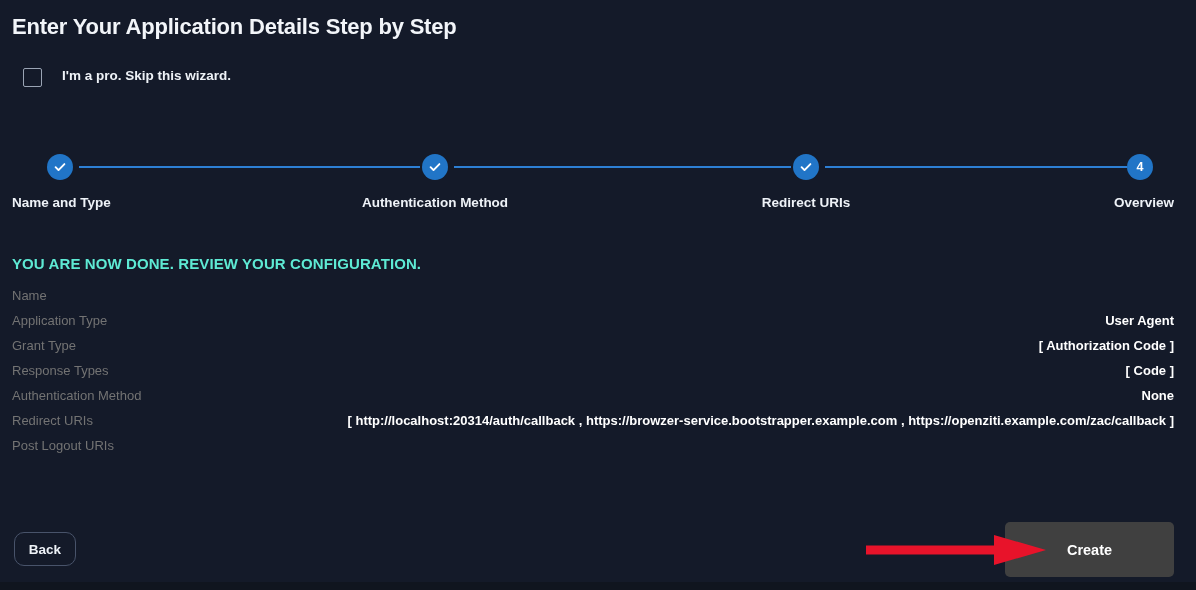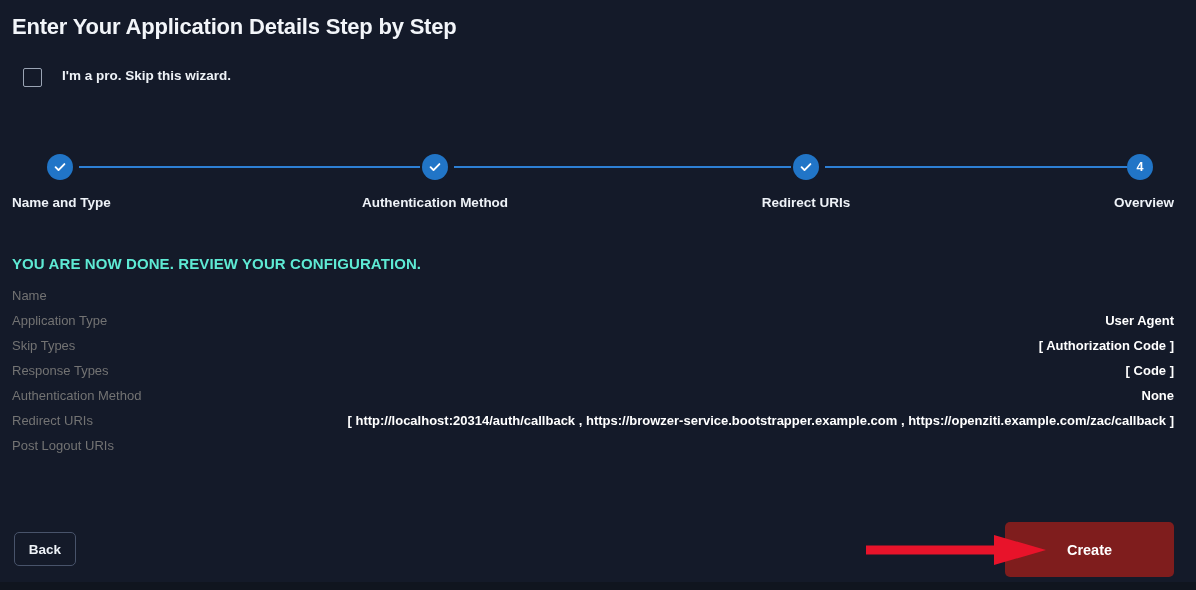--- a/index.html
+++ b/index.html
@@ -161,38 +161,38 @@
 
   
   .btn-back {
     position: absolute;
     left: 14px;
     top: 532px;
     width: 62px;
     height: 34px;
     border: 1px solid #4a5costume;
     border: 1px solid #48536a;
-    border-radius: 5px;
+    border-radius: 10px;
     background: transparent;
     color: #eef2f7;
     font-family: "Liberation Sans", sans-serif;
     font-size: 13.5px;
     font-weight: 700;
     cursor: pointer;
   }
 
   .btn-create {
     position: absolute;
     left: 1005px;
     top: 522px;
     width: 169px;
     height: 55px;
     border: none;
     border-radius: 5px;
-    background: #7f1d1d;
+    background: #404040;
     color: #ffffff;
     font-family: "Liberation Sans", sans-serif;
     font-size: 14.5px;
     font-weight: 600;
     cursor: pointer;
   }
 
   
   .anno-arrow {
     position: absolute;
@@ -274,21 +274,21 @@
     <div class="summary-row">
       <div class="summary-label">Name</div>
     </div>
 
     <div class="summary-row">
       <div class="summary-label">Application Type</div>
       <div class="summary-value">User Agent</div>
     </div>
 
     <div class="summary-row">
-      <div class="summary-label">Skip Types</div>
+      <div class="summary-label">Grant Type</div>
       <div class="summary-value">[ Authorization Code ]</div>
     </div>
 
     <div class="summary-row">
       <div class="summary-label">Response Types</div>
       <div class="summary-value">[ Code ]</div>
     </div>
 
     <div class="summary-row">
       <div class="summary-label">Authentication Method</div>

